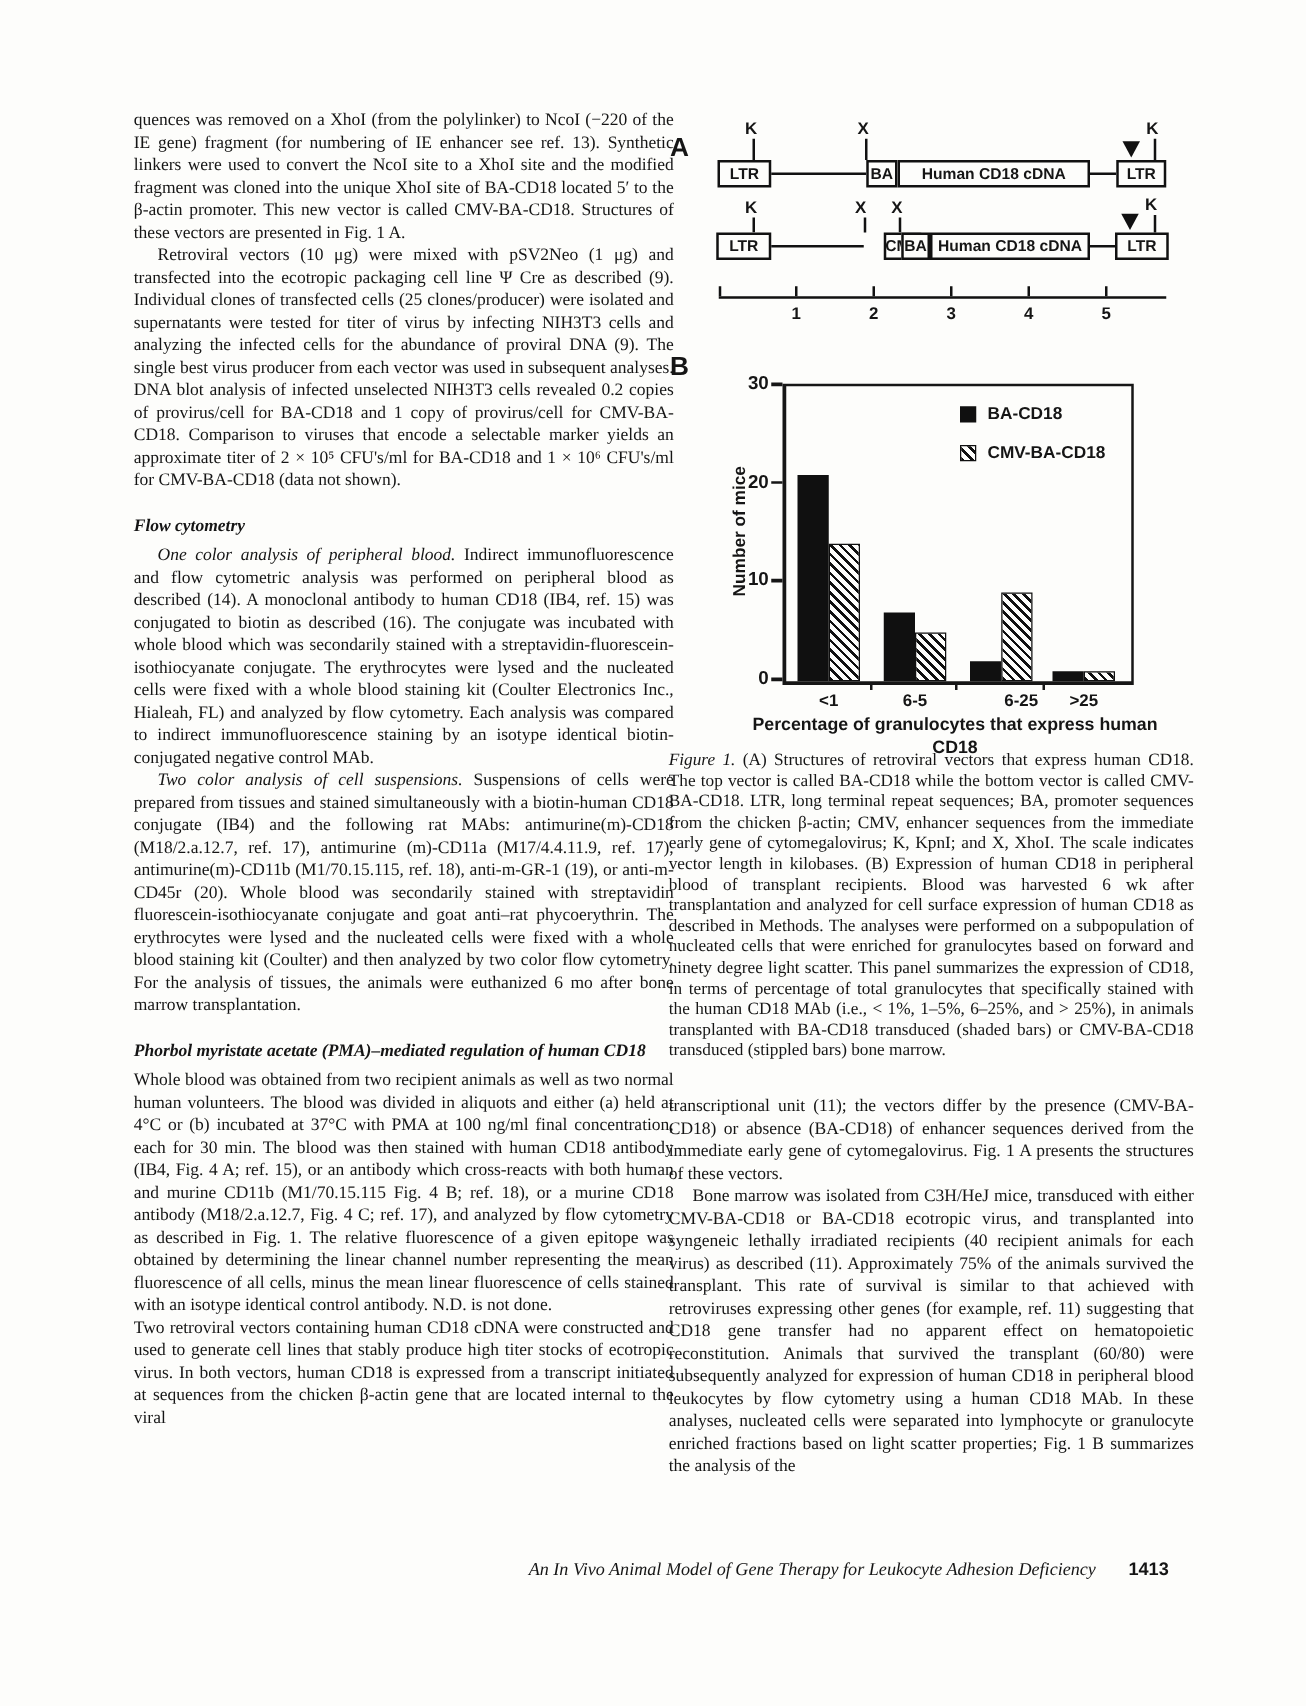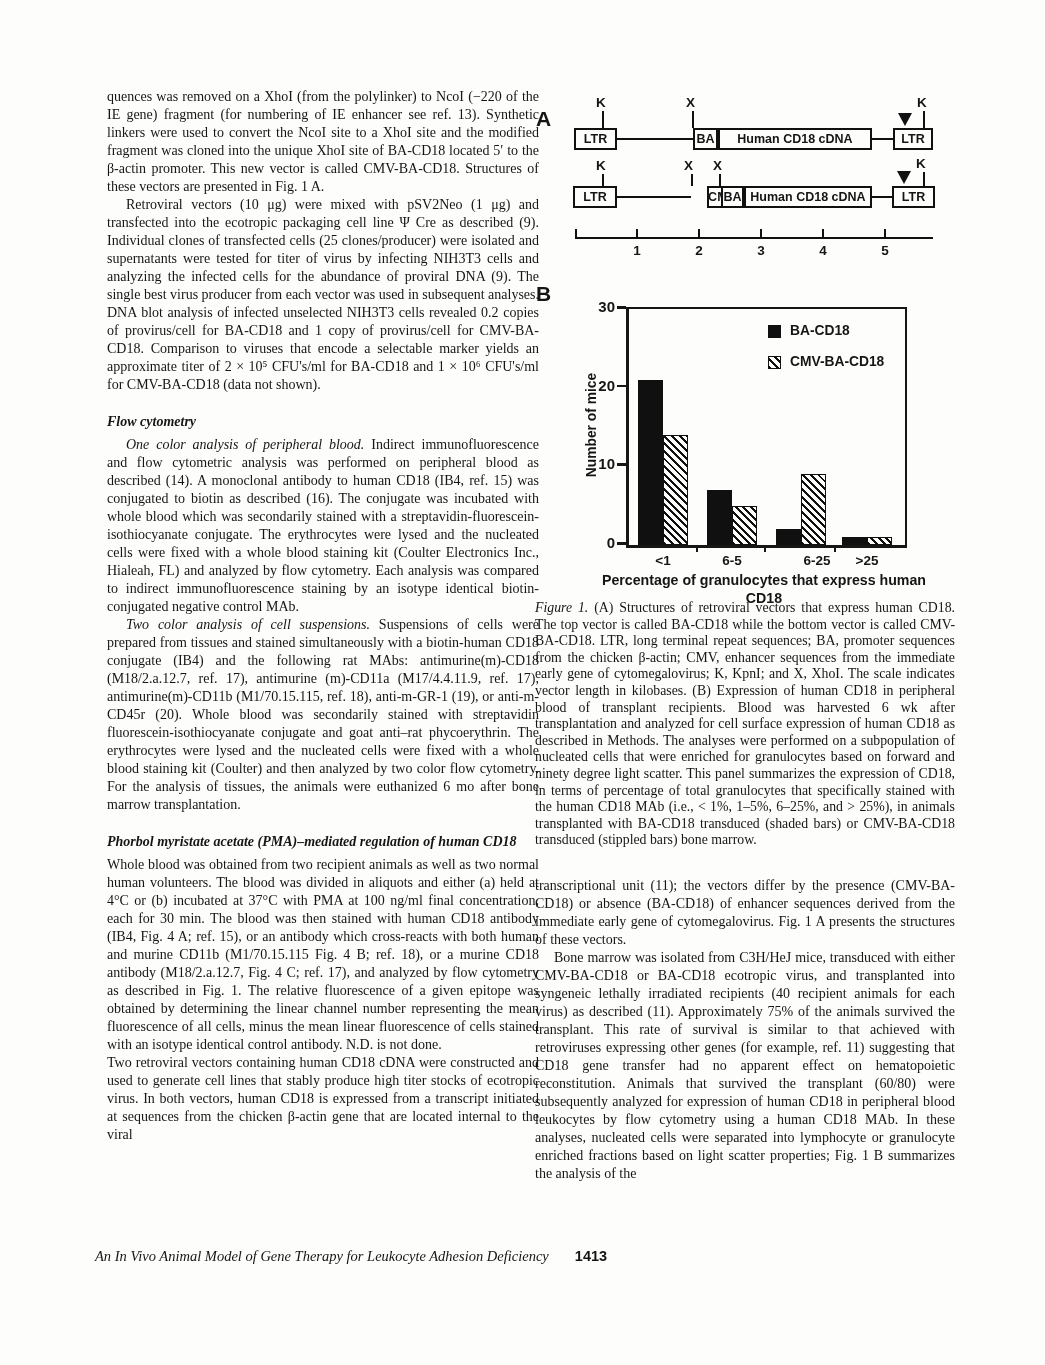--- a/index.html
+++ b/index.html
@@ -59,21 +59,21 @@
   #y-title{position:absolute;left:-29px;top:142px;width:170px;height:16px;
      text-align:center;font-weight:bold;font-size:13.8px;
      transform:rotate(-90deg);}
   .legend-item{position:absolute;left:233px;display:flex;align-items:center;}
   .legend-swatch{width:13px;height:13px;flex:0 0 13px;}
   .legend-text{margin-left:9px;font-weight:bold;font-size:13.8px;}
   
   #fig-caption{margin-top:4px;font-size:13.8px;line-height:16.6px;text-align:justify;}
   #rc-p1{margin-top:28px;}
   
-  #footer{position:absolute;left:95px;top:1248px;width:840px;text-align:left;
+  #footer{position:absolute;left:95px;top:1248px;width:840px;text-align:right;
      font-size:14.5px;}
   #footer .rt{font-style:italic;}
   #footer .pn{font-family:"Liberation Sans",sans-serif;font-weight:bold;
      margin-left:26px;font-size:14.5px;}
 </style>
 </head>
 <body>
 
 <div id="left-col" class="col">
   <p>quences was removed on a XhoI (from the polylinker) to NcoI (−220 of the IE gene) fragment (for numbering of IE enhancer see ref. 13). Synthetic linkers were used to convert the NcoI site to a XhoI site and the modified fragment was cloned into the unique XhoI site of BA-CD18 located 5′ to the β-actin promoter. This new vector is called CMV-BA-CD18. Structures of these vectors are presented in Fig. 1 A.</p>

